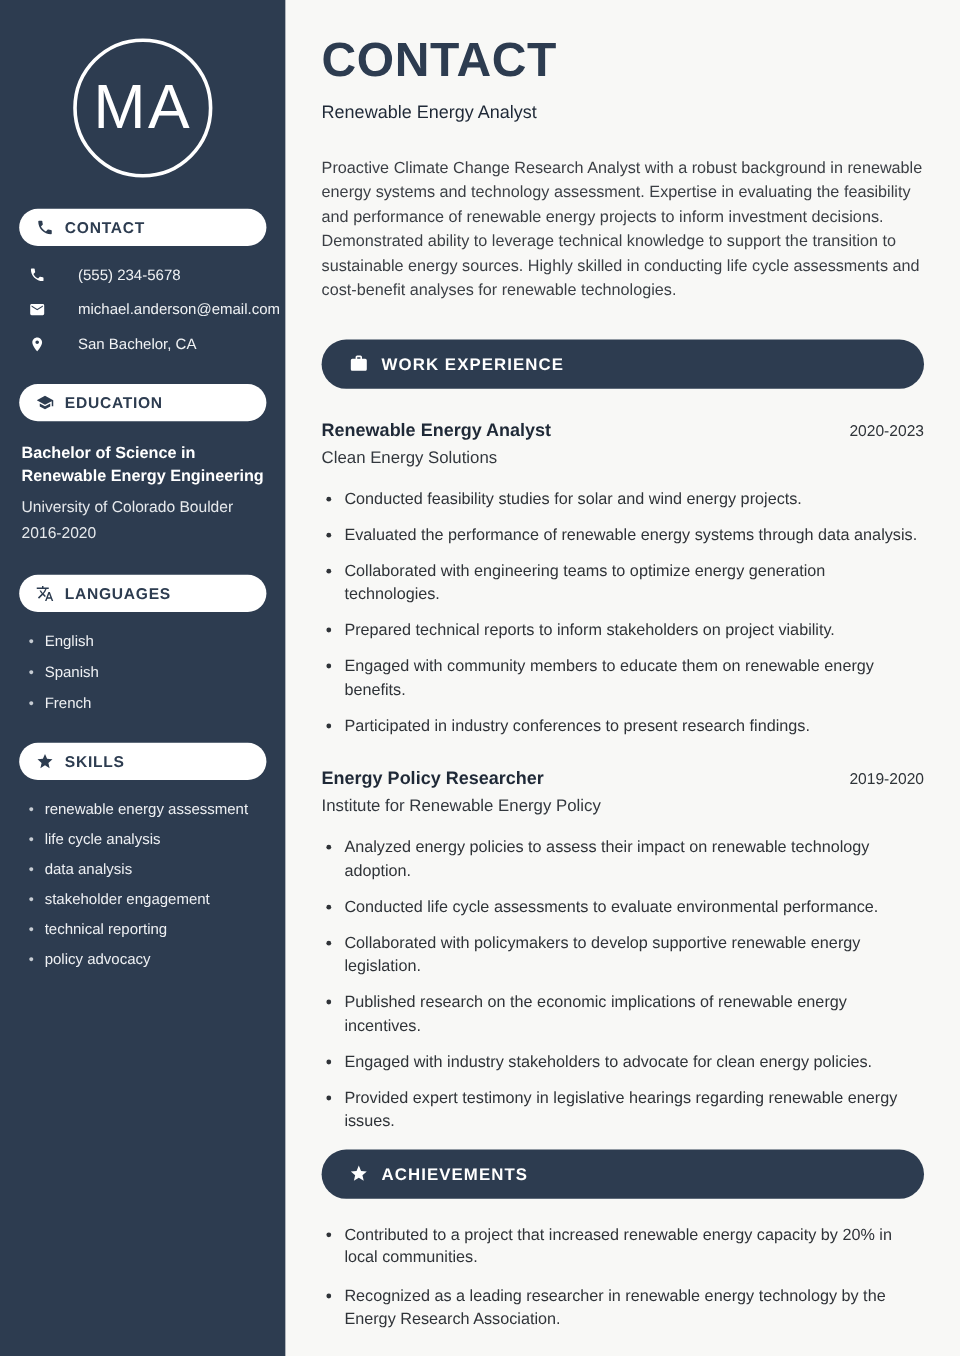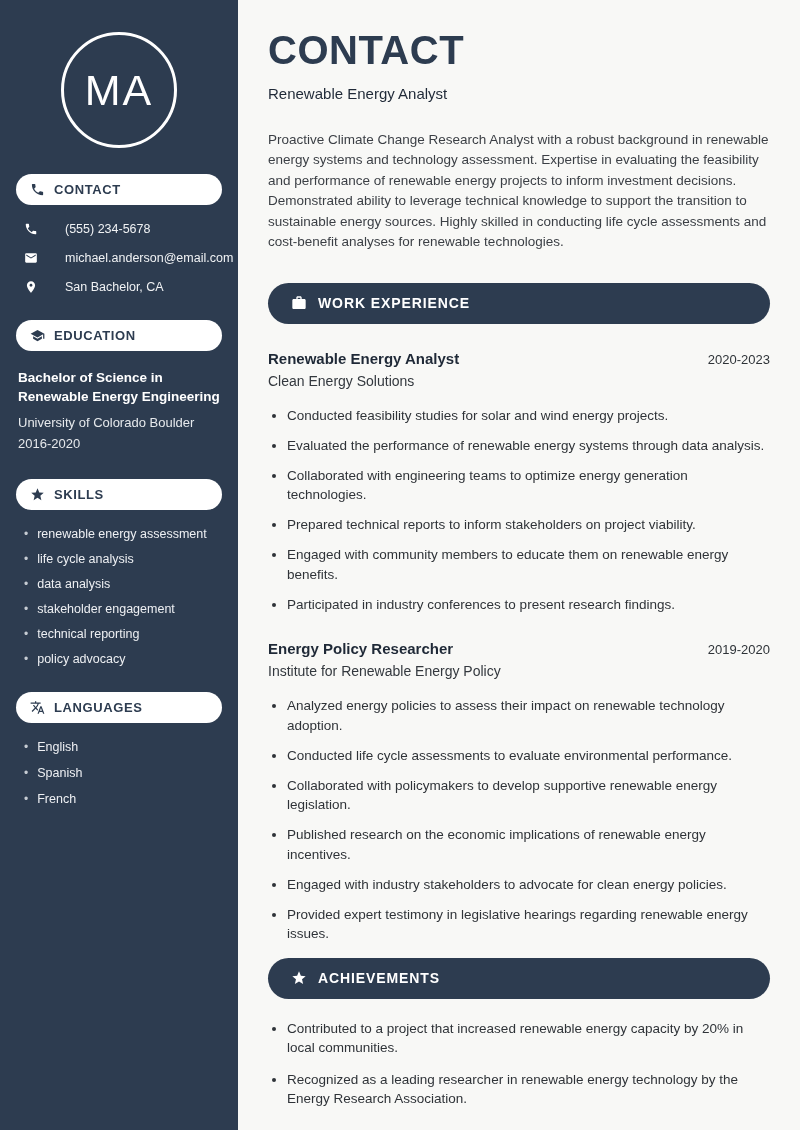--- a/index.html
+++ b/index.html
@@ -21,21 +21,21 @@
     padding:32px 16px 24px 16px;
   }
   .avatar {
     width:116px; height:116px;
     border:3px solid #ffffff;
     border-radius:50%;
     margin:0 auto 26px auto;
     display:flex; align-items:center; justify-content:center;
   }
   .avatar-initials {
-    font-size:43px;
+    font-size:52px;
     color:#ffffff;
     letter-spacing:2px;
     font-weight:400;
   }
   .side-pill {
     background:#ffffff;
     color:#2d3c50;
     border-radius:16px;
     height:31px;
     display:flex; align-items:center;
@@ -194,45 +194,45 @@
     <div class="edu-block">
       <div class="edu-degree">Bachelor of Science in Renewable Energy Engineering</div>
       <div class="edu-school">University of Colorado Boulder</div>
       <div class="edu-years">2016-2020</div>
     </div>
   </section>
 
   <section class="side-section">
     <div class="side-pill">
       <svg viewBox="0 0 24 24">
+          <path d="M12.87 15.07l-2.54-2.51.03-.03c1.74-1.94 2.98-4.17 3.71-6.53H17V4h-7V2H8v2H1v1.99h11.17C11.5 7.92 10.44 9.75 9 11.35 8.07 10.32 7.3 9.19 6.69 8h-2c.73 1.63 1.73 3.17 2.98 4.56l-5.09 5.02L4 19l5-5 3.11 3.11.76-2.04zM18.5 10h-2L12 22h2l1.12-3h4.75L21 22h2l-4.5-12zm-2.62 7l1.62-4.33L19.12 17h-3.24z"></path>
+        </svg>
+      <span>LANGUAGES</span>
+    </div>
+    <ul class="side-list lang-list">
+      <li>English</li>
+      <li>Spanish</li>
+      <li>French</li>
+    </ul>
+  </section>
+
+  <section class="side-section">
+    <div class="side-pill">
+      <svg viewBox="0 0 24 24">
           <path d="M12 17.27L18.18 21l-1.64-7.03L22 9.24l-7.19-.61L12 2 9.19 8.63 2 9.24l5.46 4.73L5.82 21z"></path>
         </svg>
       <span>SKILLS</span>
     </div>
     <ul class="side-list">
       <li>renewable energy assessment</li>
       <li>life cycle analysis</li>
       <li>data analysis</li>
       <li>stakeholder engagement</li>
       <li>technical reporting</li>
       <li>policy advocacy</li>
-    </ul>
-  </section>
-
-  <section class="side-section">
-    <div class="side-pill">
-      <svg viewBox="0 0 24 24">
-          <path d="M12.87 15.07l-2.54-2.51.03-.03c1.74-1.94 2.98-4.17 3.71-6.53H17V4h-7V2H8v2H1v1.99h11.17C11.5 7.92 10.44 9.75 9 11.35 8.07 10.32 7.3 9.19 6.69 8h-2c.73 1.63 1.73 3.17 2.98 4.56l-5.09 5.02L4 19l5-5 3.11 3.11.76-2.04zM18.5 10h-2L12 22h2l1.12-3h4.75L21 22h2l-4.5-12zm-2.62 7l1.62-4.33L19.12 17h-3.24z"></path>
-        </svg>
-      <span>LANGUAGES</span>
-    </div>
-    <ul class="side-list lang-list">
-      <li>English</li>
-      <li>Spanish</li>
-      <li>French</li>
     </ul>
   </section>
 
 </aside>
 
 <main class="main">
 
   <h1 class="name">
     <span>CONTACT</span><br>
   </h1>

